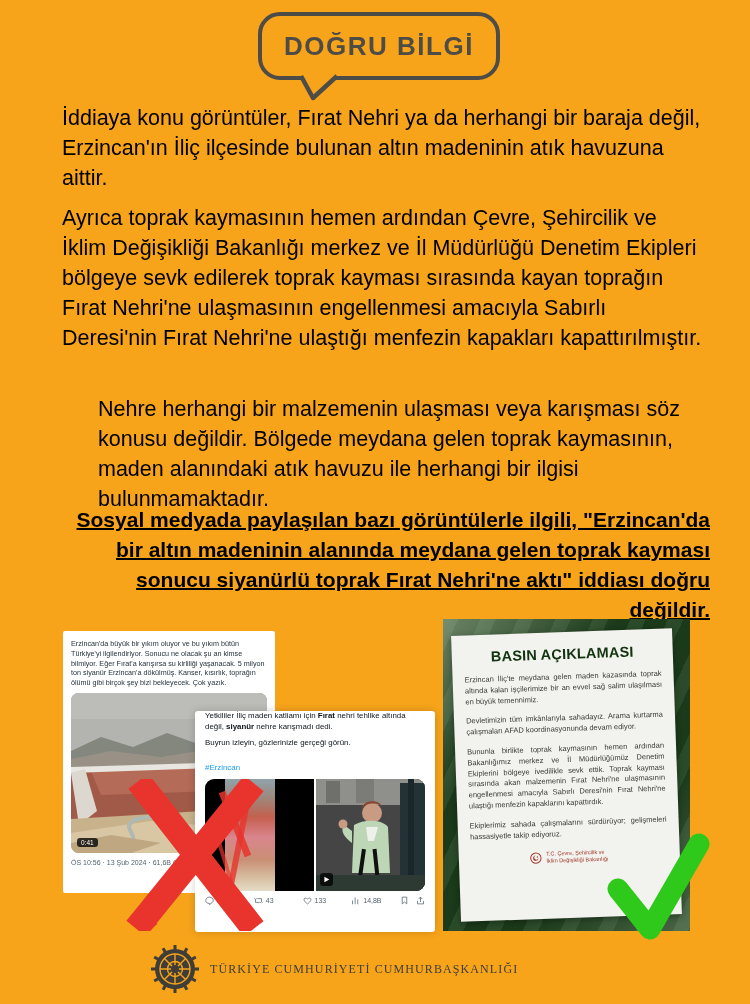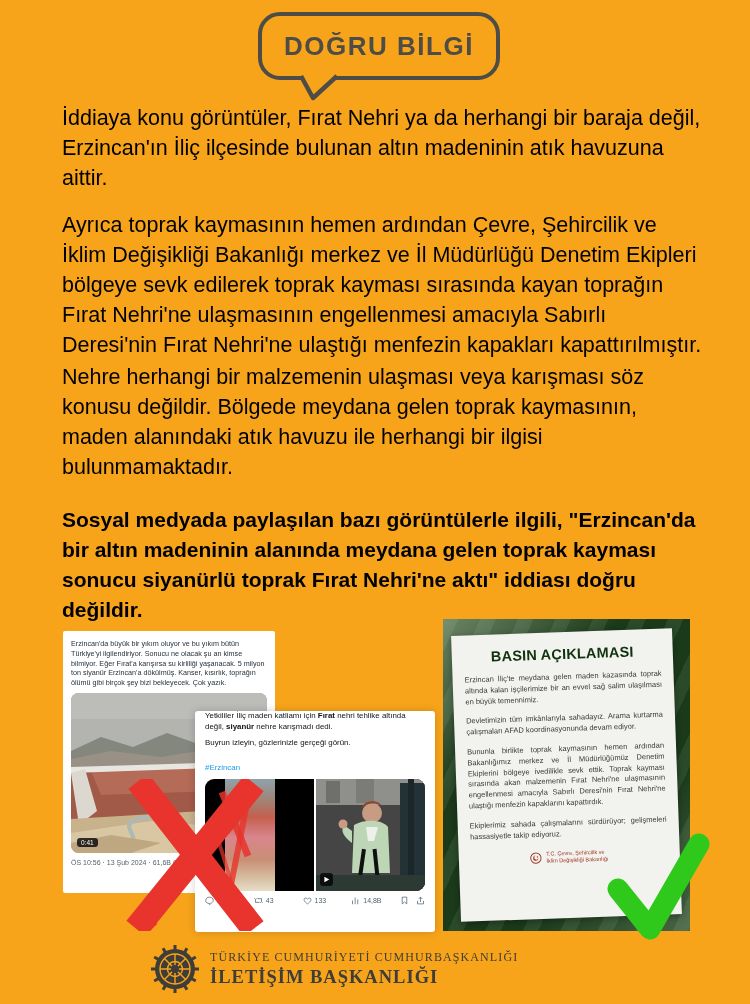--- a/index.html
+++ b/index.html
@@ -12,23 +12,23 @@
   .badge {
     position:absolute; left:258px; top:12px; width:234px; height:60px;
     border:4.5px solid #4d4c47; border-radius:22px;
     display:flex; align-items:center; justify-content:center;
   }
   .badge-label { font-size:26px; font-weight:800; color:#4d4c47; letter-spacing:1.5px; }
   .badge-tail { position:absolute; left:36px; bottom:-25px; }
   
   .p { position:absolute; left:62px; width:640px; font-size:21.5px; line-height:30px; color:#000000; }
   .p1 { top:103px; }
-  .p2 { top:203px;margin-top:7px; }
-  .p3 { top:362px; }
-  .claim { top:505px; font-weight:700; font-size:21px; text-decoration-thickness:2px; width:648px; }
+  .p2 { top:203px; }
+  .p3 { top:394px;margin-left:36px; }
+  .claim { top:505px; font-weight:700; font-size:21px; text-decoration:underline; text-decoration-thickness:2px; width:648px;text-align:right; }
   
   .tweet-back {
     position:absolute; left:63px; top:631px; width:212px; height:262px;
     background:#ffffff; border-radius:2px; padding:8px 8px 6px; box-sizing:border-box;
   }
   .tb-text { font-size:7.2px; line-height:9.8px; color:#24323c; }
   .tb-photo { position:relative; margin-top:5px; width:196px; height:160px; border-radius:8px; overflow:hidden; background:#a9aaa6; }
   .duration-badge { position:absolute; left:6px; bottom:6px; background:rgba(0,0,0,0.78); color:#fff; font-size:6.5px; padding:1px 4px; border-radius:3px; }
   .tb-meta { margin-top:6px; font-size:7px; color:#536471; }
   .tweet-front {
@@ -248,18 +248,17 @@
       </g>
       <g stroke="#F7A41B" stroke-width="1.4" fill="none">
         <circle cx="25" cy="25" r="15"></circle>
         <circle cx="25" cy="25" r="7.5"></circle>
         <path d="M25,10 L25,40 M10,25 L40,25 M14.4,14.4 L35.6,35.6 M35.6,14.4 L14.4,35.6"></path>
       </g>
       <circle cx="25" cy="25" r="4" fill="#3e3d38"></circle>
     </svg>
     <div>
       <div class="fl-line1">TÜRKİYE CUMHURİYETİ CUMHURBAŞKANLIĞI</div>
-      <div class="fl-line2">İLETİŞİM BAŞKANLIĞI</div>
     </div>
   </div>
 
 
 </div>
 
 </body></html>

